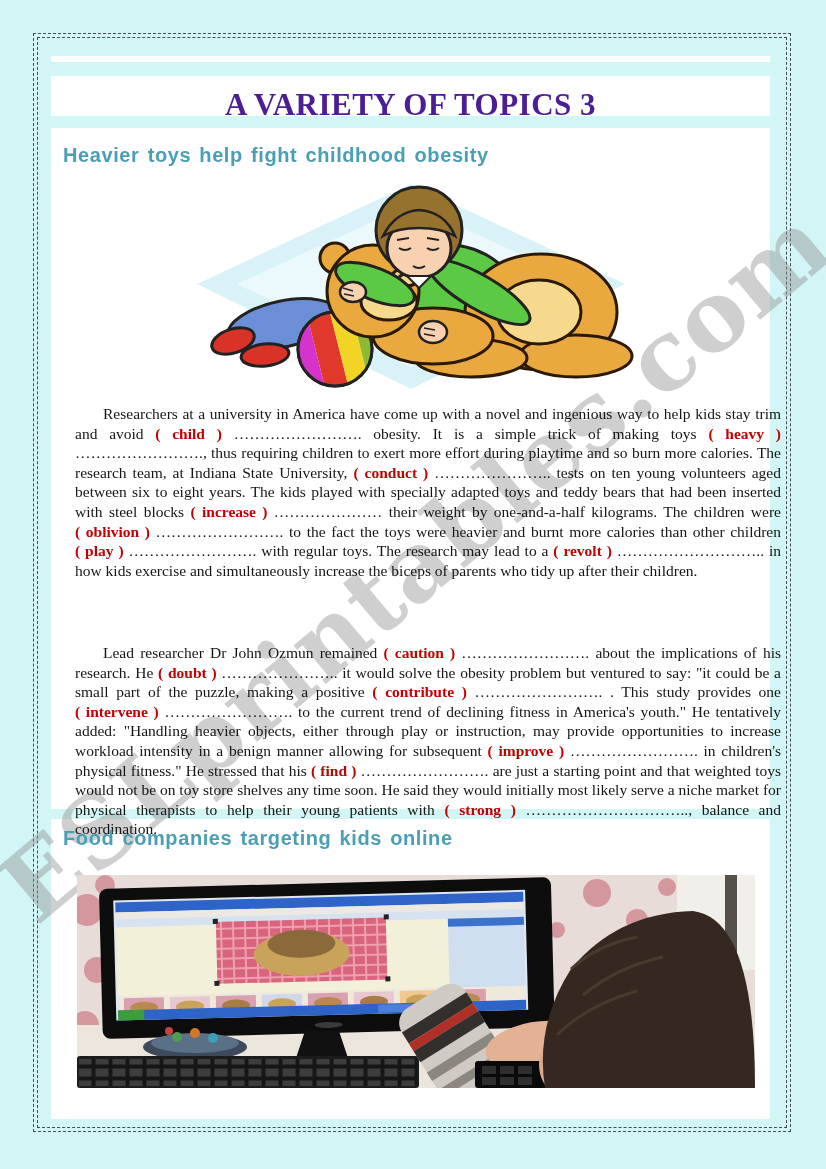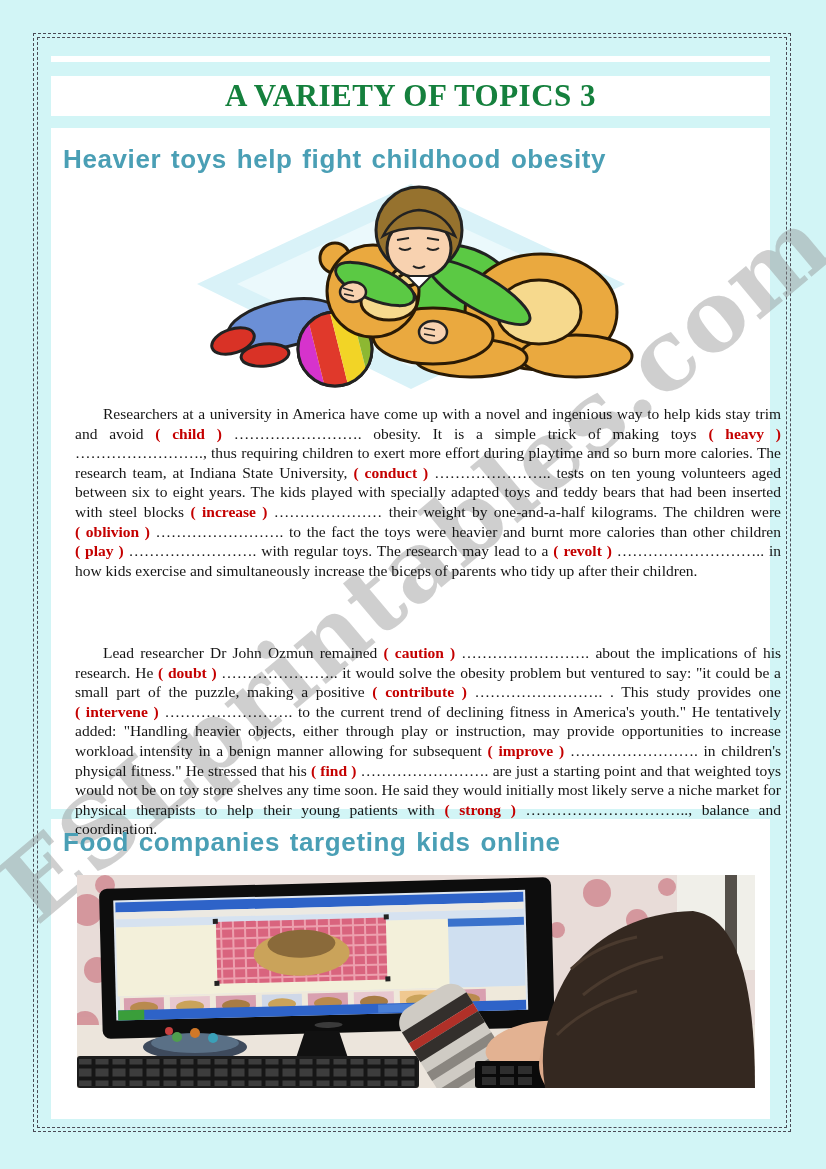--- a/index.html
+++ b/index.html
@@ -30,26 +30,26 @@
     z-index:1;display:flex;align-items:center;justify-content:center;
     transform:rotate(-40deg);transform-origin:50% 50%;
     font-family:"DejaVu Serif", serif;font-weight:bold;
     font-size:97px;letter-spacing:1px;color:#8f8f8f;opacity:0.42;
     pointer-events:none;white-space:nowrap;
   }
 
   .worksheet-title{
     position:relative;z-index:2;width:100%;text-align:center;
     font-family:"Liberation Serif", serif;font-weight:bold;
-    font-size:31px;line-height:40px;color:#15803d;letter-spacing:0.5px;
+    font-size:31px;line-height:40px;color:#4c1d95;letter-spacing:0.5px;margin-top:9px;
   }
   .section-heading{
     position:absolute;z-index:2;left:12px;
     font-family:"Liberation Sans", sans-serif;font-weight:bold;
-    font-size:26px;color:#4a9fb5;letter-spacing:0.6px;word-spacing:2px;
+    font-size:20px;color:#4a9fb5;letter-spacing:0.6px;word-spacing:2px;
   }
   .heading1{top:16px;}
   .heading2{top:8px;}
 
   .cartoon-wrap{position:absolute;z-index:2;left:132px;top:56px;width:455px;height:205px;}
   .photo-wrap{position:absolute;z-index:2;left:26px;top:56px;width:678px;height:213px;}
   .cartoon-wrap svg,.photo-wrap svg{display:block;width:100%;height:100%;}
 
   .body-par{
     position:absolute;z-index:2;left:12px;width:706px;

